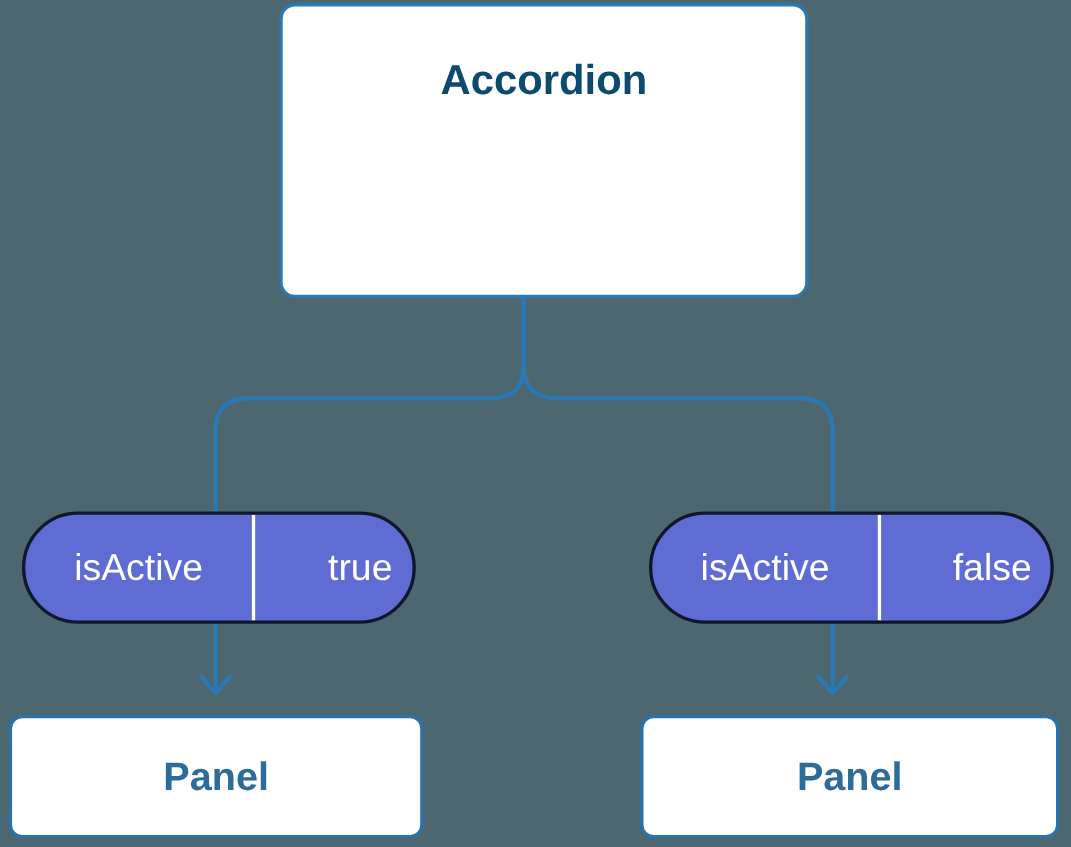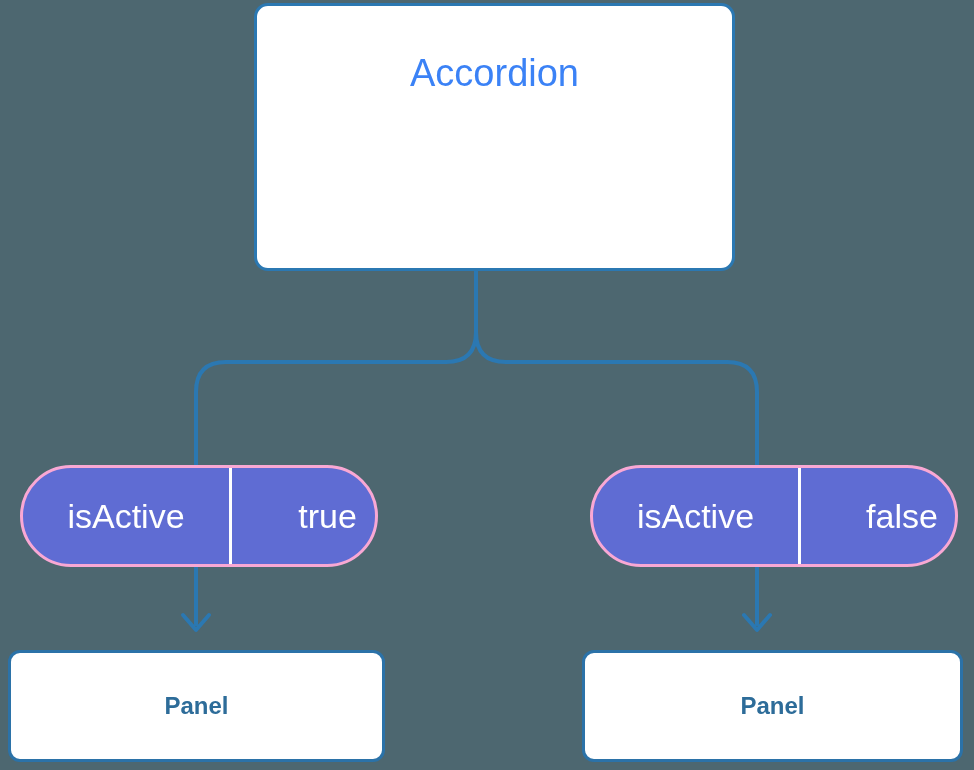--- a/index.html
+++ b/index.html
@@ -25,22 +25,22 @@
   }
   .root-box {
     left: 254px; top: 3px;
     width: 481px; height: 268px;
     border-radius: 14px;
   }
   .root-title {
     margin-top: 46px;
     text-align: center;
     font-size: 38px;
-    font-weight: 400;
-    color: #3b82f6;
+    font-weight: 700;
+    color: #0c4a6e;
   }
   .pill {
     box-sizing: border-box;
     display: flex;
     align-items: stretch;
     border-radius: 60px;
     overflow: hidden;
   }
   .pill .cell {
     display: flex;
@@ -56,39 +56,39 @@
     background: #ffffff;
     color: #6373DE;
     font-size: 35px;
   }
   .state-pill .cell-name { width: 272px; }
   .state-pill .divider { width: 3px; background: #6373DE; }
   .state-pill .cell-value { flex: 1; }
   .prop-pill {
     position: absolute;
     height: 102px;
-    border: 3px solid #f9a8d4;
+    border: 3px solid #0f172a;
     background: #5F6CD3;
     color: #ffffff;
     font-size: 34px;
     z-index: 2;
   }
   .prop-pill .divider { width: 3px; background: #ffffff; }
   .prop-pill .cell-value { flex: 1; padding-left: 48px; }
   .prop-pill-left  { left: 20px;  top: 465px; width: 358px; }
   .prop-pill-left  .cell-name { width: 206px; }
   .prop-pill-right { left: 590px; top: 465px; width: 368px; }
   .prop-pill-right .cell-name { width: 205px; }
   .panel-box {
     display: flex;
     align-items: center;
     justify-content: center;
     border-radius: 12px;
     border-color: #2B72A8;
-    font-size: 24px;
+    font-size: 36px;
     font-weight: 600;
     color: #2D6C99;
   }
   .panel-left  { left: 8px;   top: 650px; width: 377px; height: 112px; }
   .panel-right { left: 582px; top: 650px; width: 381px; height: 112px; }
 </style>
 </head>
 <body>
 
 <div class="stage">

